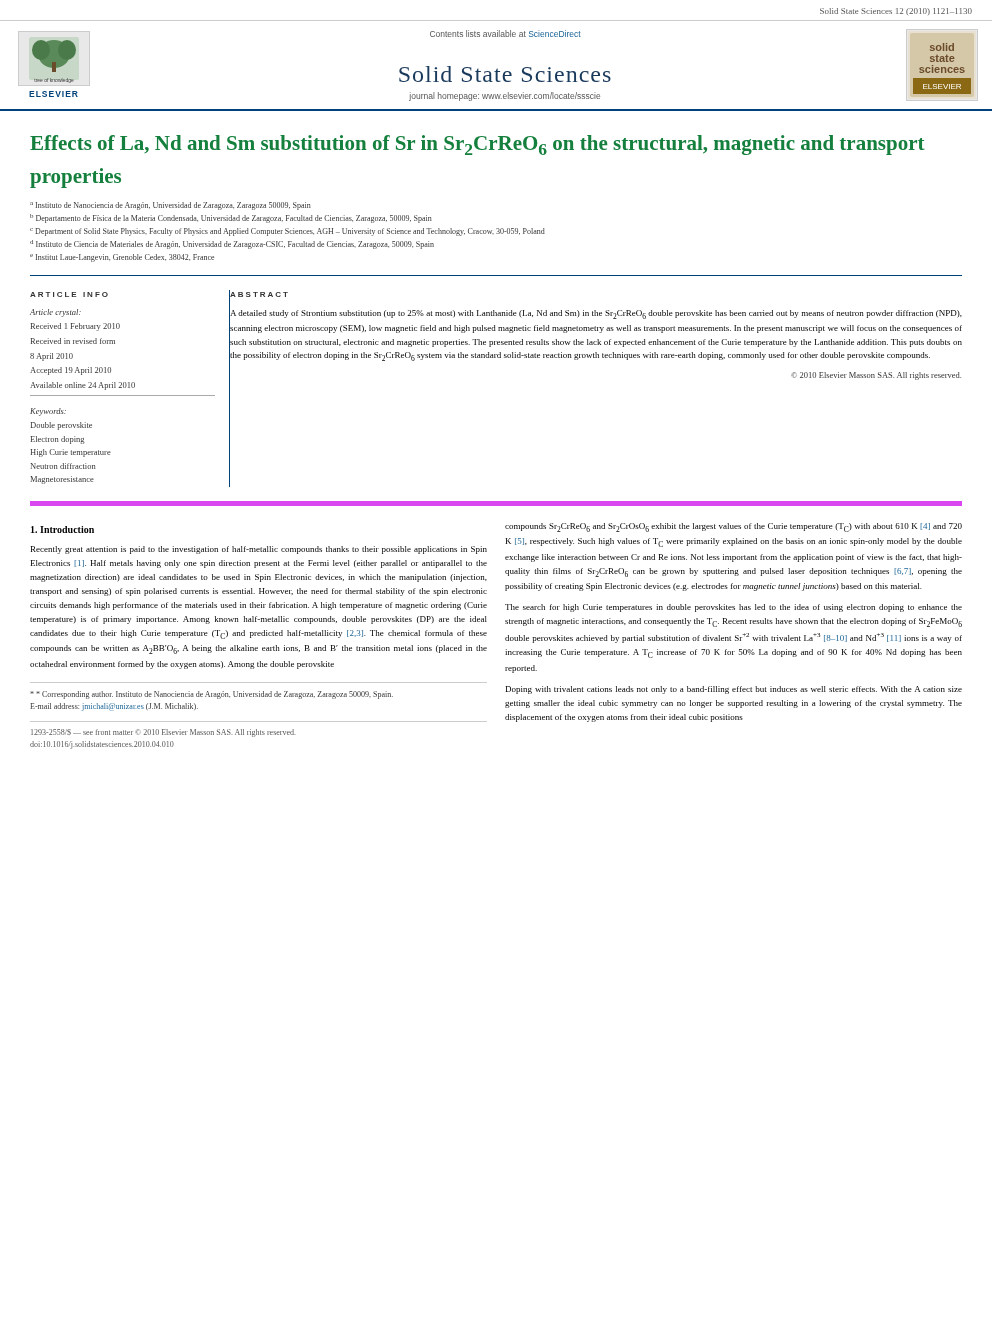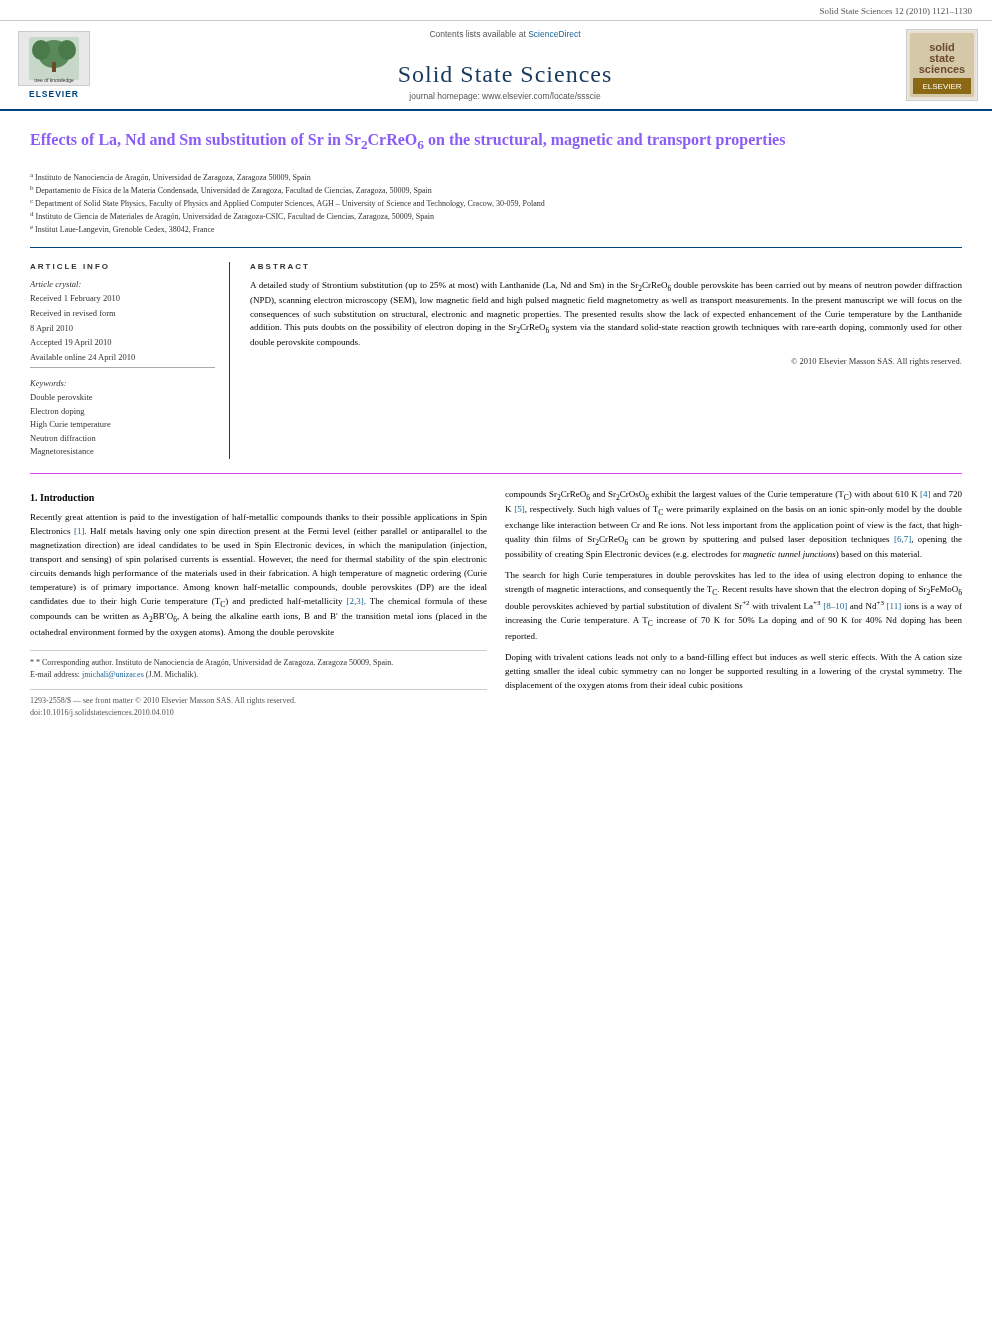--- a/index.html
+++ b/index.html
@@ -106,25 +106,25 @@
     
     .main-content {
       padding: 0 30px;
     }
     
     .article-title-section {
       padding: 18px 0 10px 0;
       border-bottom: 1px solid #00427a;
     }
     .article-title {
-      font-size: 16px;
+      font-size: 21px;
       font-weight: bold;
-      color: #8b5cf6;
+      color: #15803d;
       line-height: 1.35;
-      margin-bottom: 18px;
+      margin-bottom: 10px;
     }
     .authors {
       font-size: 10.5px;
       color: #1a6496;
       margin-bottom: 6px;
       line-height: 1.5;
     }
     .affiliations {
       font-size: 8px;
       color: #333;
@@ -137,23 +137,22 @@
     }
     .affil-super {
       font-size: 7px;
       vertical-align: super;
       line-height: 1;
       margin-right: 2px;
     }
     
     .two-col-section {
       display: flex;
-      gap: 20px;
       padding: 14px 0;
-      border-bottom: 1px solid #d946ef;
+      border-bottom: 5px solid #d946ef;
     }
     .article-info-col {
       width: 200px;
       min-width: 200px;
       border-right: 1px solid #00427a;
       padding-right: 14px;
     }
     .abstract-col {
       flex: 1;
     }

